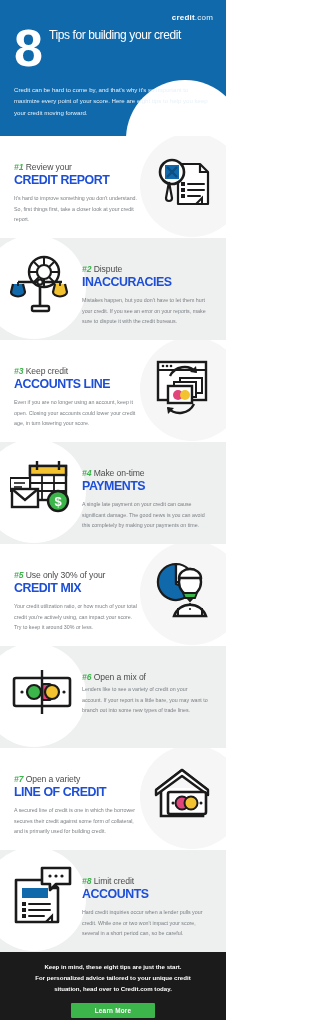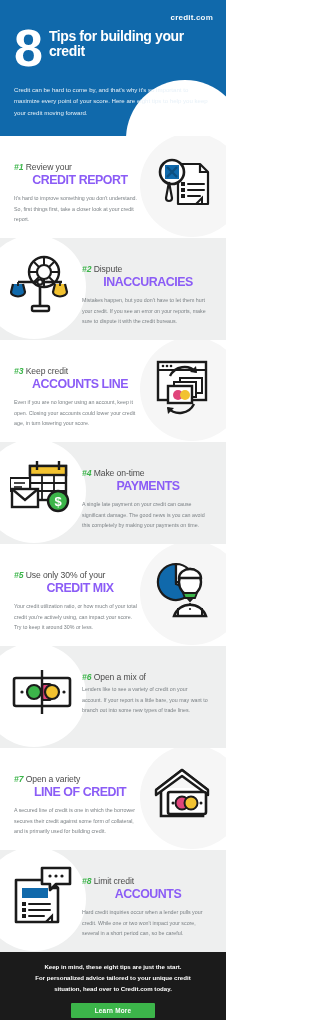--- a/index.html
+++ b/index.html
@@ -19,30 +19,30 @@
   .header-curve {
     position: absolute; right: -18px; bottom: -62px;
     width: 118px; height: 118px; border-radius: 50%;
     background: #ffffff;
   }
   .logo {
     position: absolute; top: 14px; right: 13px;
     font-size: 8px; letter-spacing: .2px; color: #ffffff; line-height: 1;
   }
   .logo b { font-weight: bold; margin-left: 44px; }
-  .logo span { font-weight: bold; opacity: .92; }
+  .logo span { font-weight: normal; opacity: .92; }
 
   .hero { position: absolute; top: 28px; left: 14px; right: 12px; }
   .hero-row { display: flex; align-items: flex-start; }
   .hero-num {
     font-size: 52px; font-weight: bold; color: #fff; line-height: .86;
     letter-spacing: -2px; margin-right: 8px; margin-top: -2px;
   }
   .hero-title {
-    font-size: 14px; font-weight: bold; color: #fff;
+    font-size: 12px; font-weight: normal; color: #fff;
     line-height: 1.08; letter-spacing: -.4px; padding-top: 1px;
   }
   .hero-sub {
     position: absolute; top: 84px; left: 14px; width: 196px;
     font-size: 6.1px; line-height: 1.85; color: #e8f1f8;
   }
 
   
   .tip {
     position: relative; width: 226px; height: 102px; overflow: hidden;
@@ -62,22 +62,22 @@
   .tip-text { position: absolute; top: 26px; width: 132px; }
   .tip.icon-right .tip-text { left: 14px; }
   .tip.icon-left .tip-text { left: 82px; width: 132px; }
 
   .tip-eyebrow {
     font-size: 8.6px; color: #4c4c4c; line-height: 1.2; margin-bottom: 2px;
     letter-spacing: -.1px;
   }
   .tip-eyebrow .num { color: #3cb54a; font-weight: bold; font-style: italic; }
   .tip-head {
-    font-size: 12.4px; font-weight: bold; color: #8b5cf6;
-    letter-spacing: -.45px; line-height: 1.12; margin-bottom: 5px; text-align: center;
+    font-size: 12.4px; font-weight: bold; color: #1d4ed8;
+    letter-spacing: -.45px; line-height: 1.12; margin-bottom: 5px;
   }
   .tip-body {
     font-size: 5.3px; line-height: 1.95; color: #7b8185; width: 126px;
   }
 
   .tip-icon {
     position: absolute; top: 14px; width: 64px; height: 64px;
   }
   .tip.icon-right .tip-icon { right: 12px; }
   .tip.icon-left .tip-icon { left: 10px; }

